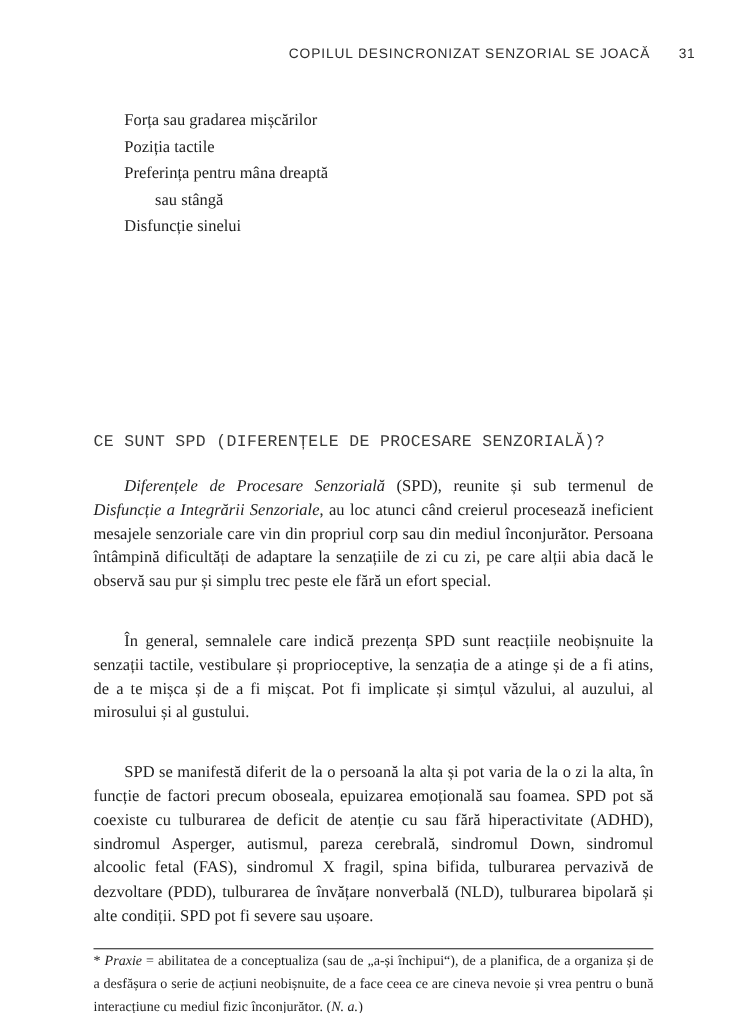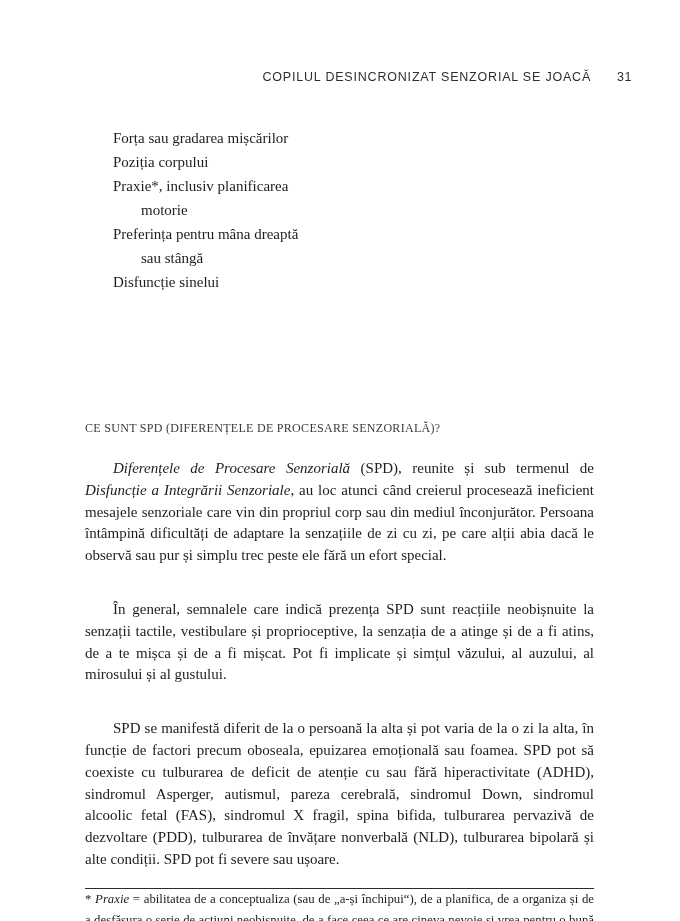--- a/index.html
+++ b/index.html
@@ -8,30 +8,30 @@
   .page {
     width:680px; height:921px; margin:0 auto; background:#ffffff;
     padding:42px 48px 0 85px; overflow:hidden;
     font-family:"Liberation Serif", serif; color:#1d1d1d;
   }
   .header {
     display:flex; justify-content:flex-end; align-items:baseline;
     font-family:"Liberation Sans", sans-serif; font-size:12.5px;
     letter-spacing:0.8px; color:#2e2e2e; margin-bottom:42px;
   }
-  .header .folio { margin-left:26px; letter-spacing:0.5px;margin-top:28px; }
+  .header .folio { margin-left:26px; letter-spacing:0.5px; }
   .content { margin-right:38px; }
   .domains { display:flex; margin-left:28px; font-size:15px; line-height:24px;flex-direction:column; }
   .col-left { width:255px; flex:0 0 255px; }
   .col-right { flex:1; }
   .domain-item { padding-left:28px; text-indent:-28px; white-space:pre-wrap; }
   .note-par { margin-top:18px; font-size:15px; line-height:22px; text-indent:28px; }
   .section-heading {
-    margin-top:40px; font-family:Liberation Serif, serif;
-    font-size:12px; font-weight:400; letter-spacing:0.3px; color:#3a3a3a;
+    margin-top:40px; font-family:Liberation Mono, monospace;
+    font-size:15px; font-weight:400; letter-spacing:0.3px; color:#3a3a3a;
   }
   .body-par {
     font-size:15px; line-height:21.8px; text-align:justify; text-indent:28px;margin-top:32px;
   }
   .body-par.first { margin-top:22px; }
   .footnote-rule { margin-top:17px; border-top:1px solid #2b2b2b; height:0; }
   .footnote {
     font-size:12.8px; line-height:21px; text-align:justify;
   }
   em { font-style:italic; }
@@ -44,23 +44,21 @@
   <div class="header">
     <span>COPILUL DESINCRONIZAT SENZORIAL SE JOACĂ</span>
     <span class="folio">31</span>
   </div>
 
   <div class="content">
 
     <div class="domains">
       <div class="col-left">
           <div class="domain-item">Forța sau gradarea mișcărilor</div>
-          <div class="domain-item">Poziția corpului</div>
-          <div class="domain-item">Praxie*, inclusiv planificarea
-motorie</div>
+          <div class="domain-item">Poziția tactile</div>
           <div class="domain-item">Preferința pentru mâna dreaptă
 sau stângă</div>
           <div class="domain-item">Disfuncție sinelui</div>
         </div>
     </div>
 
 
     <h2 class="section-heading">CE SUNT SPD (DIFERENȚELE DE PROCESARE SENZORIALĂ)?</h2>
 
     <p class="body-par first"><em>Diferențele de Procesare Senzorială</em><span> (SPD), reunite și sub termenul de </span><em>Disfuncție a Integrării Senzoriale</em><span>, au loc atunci când creierul procesează ineficient mesajele senzoriale care vin din propriul corp sau din mediul înconjurător. Persoana întâmpină dificultăți de adaptare la senzațiile de zi cu zi, pe care alții abia dacă le observă sau pur și simplu trec peste ele fără un efort special.</span></p>

